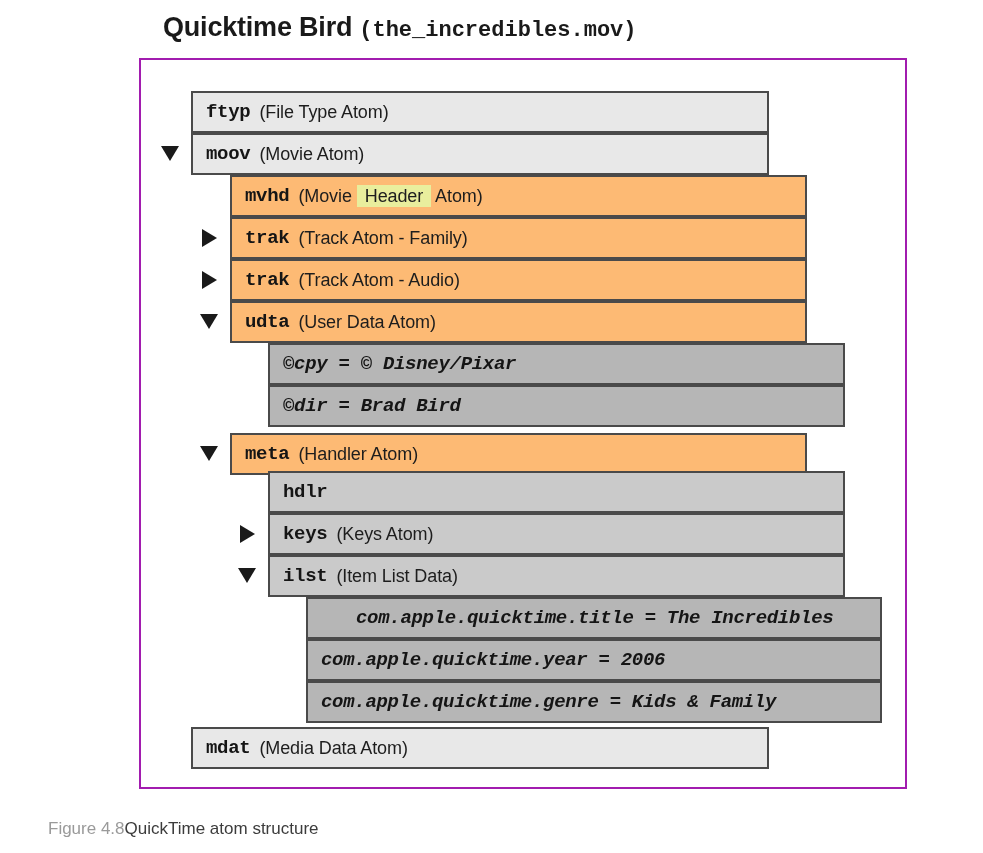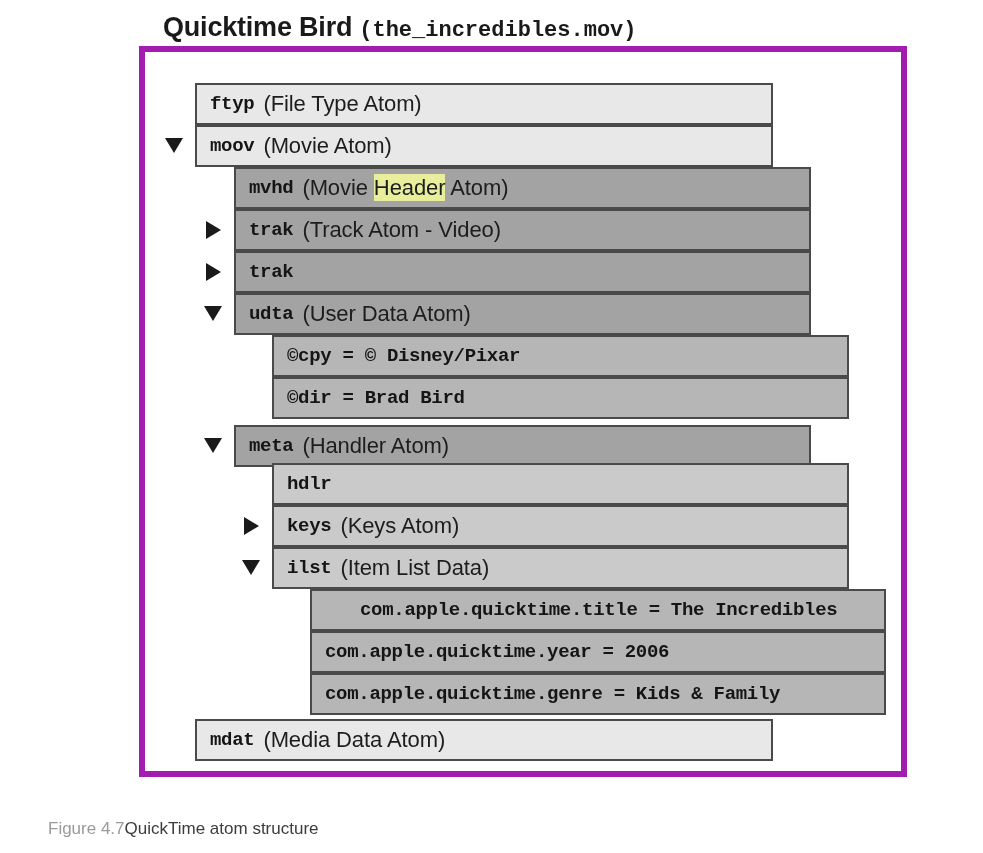--- a/index.html
+++ b/index.html
@@ -36,69 +36,70 @@
     font-weight: bold;
     font-size: 22px;
     color: #1a1a1a;
     margin-left: 7px;
   }
 
   
   #diagram-frame {
     position: absolute;
     left: 139px;
-    top: 46px;
+    top: 58px;
     width: 768px;
     height: 731px;
-    border: 6px solid #a21caf;
+    border: 2px solid #a21caf;
     background: #ffffff;
     box-sizing: border-box;
   }
 
   
   .atom-row {
     position: absolute;
     height: 42px;
     box-sizing: border-box;
     border: 2px solid #4a4a4a;
     display: flex;
     align-items: center;
     padding-left: 13px;
     white-space: nowrap;
     overflow: hidden;
   }
   .atom-row.lvl1 { background: #e8e8e8; }
-  .atom-row.lvl2 { background: #a3a3a3; }
+  .atom-row.lvl2 { background: #fdba74; }
   .atom-row.lvl3 { background: #cacaca; }
   .atom-row.lvl-dark { background: #b6b6b6; }
 
   .atom-code {
     font-family: "Liberation Mono", monospace;
     font-weight: bold;
     font-size: 19px;
     color: #151515;
     letter-spacing: -0.3px;
   }
   .atom-desc {
     font-family: "Liberation Sans", sans-serif;
-    font-size: 22px;
+    font-size: 18px;
     color: #1d1d1d;
     margin-left: 9px;
     letter-spacing: -0.1px;
   }
   .atom-kv {
     font-family: "Liberation Mono", monospace;
     font-weight: bold;
     font-size: 19px;
     color: #151515;
     letter-spacing: -0.3px;
+    font-style: italic;
   }
   .hl {
     background: #e9ee9d;
-    padding: 1px 0;
+    padding: 1px 8px;
     text-align: center;
   }
 
   
   .tri {
     position: absolute;
     width: 0;
     height: 0;
   }
   .tri.down {
@@ -148,25 +149,26 @@
       <span class="atom-code">moov</span>
       <span class="atom-desc">(Movie Atom)</span>
     </div>
     <div class="tri down" style="left: 20px; top: 86px;"></div>
     <div class="atom-row lvl2" style="left: 89px; width: 577px; top: 115px; height: 42px;">
       <span class="atom-code">mvhd</span>
       <span class="atom-desc">(Movie <span class="hl">Header</span> Atom)</span>
     </div>
     <div class="atom-row lvl2" style="left: 89px; width: 577px; top: 157px; height: 42px;">
       <span class="atom-code">trak</span>
-      <span class="atom-desc">(Track Atom - Video)</span>
+      <span class="atom-desc">(Track Atom - Family)</span>
     </div>
     <div class="tri right" style="left: 61px; top: 169px;"></div>
     <div class="atom-row lvl2" style="left: 89px; width: 577px; top: 199px; height: 42px;">
       <span class="atom-code">trak</span>
+      <span class="atom-desc">(Track Atom - Audio)</span>
     </div>
     <div class="tri right" style="left: 61px; top: 211px;"></div>
     <div class="atom-row lvl2" style="left: 89px; width: 577px; top: 241px; height: 42px; text-align: right;">
       <span class="atom-code">udta</span>
       <span class="atom-desc">(User Data Atom)</span>
     </div>
     <div class="tri down" style="left: 59px; top: 254px;"></div>
     <div class="atom-row lvl-dark" style="left: 127px; width: 577px; top: 283px; height: 42px;">
       <span class="atom-kv">©cpy = © Disney/Pixar</span>
     </div>
@@ -200,14 +202,14 @@
     <div class="atom-row lvl-dark" style="left: 165px; width: 576px; top: 621px; height: 42px;">
       <span class="atom-kv">com.apple.quicktime.genre = Kids &amp; Family</span>
     </div>
     <div class="atom-row lvl1" style="left: 50px; width: 578px; top: 667px; height: 42px;">
       <span class="atom-code">mdat</span>
       <span class="atom-desc">(Media Data Atom)</span>
     </div>
   </div>
 
 <div id="figure-caption">
-  <span class="cap-num">Figure 4.7</span><span class="cap-text">QuickTime atom structure</span>
+  <span class="cap-num">Figure 4.8</span><span class="cap-text">QuickTime atom structure</span>
 </div>
 
 </body></html>

